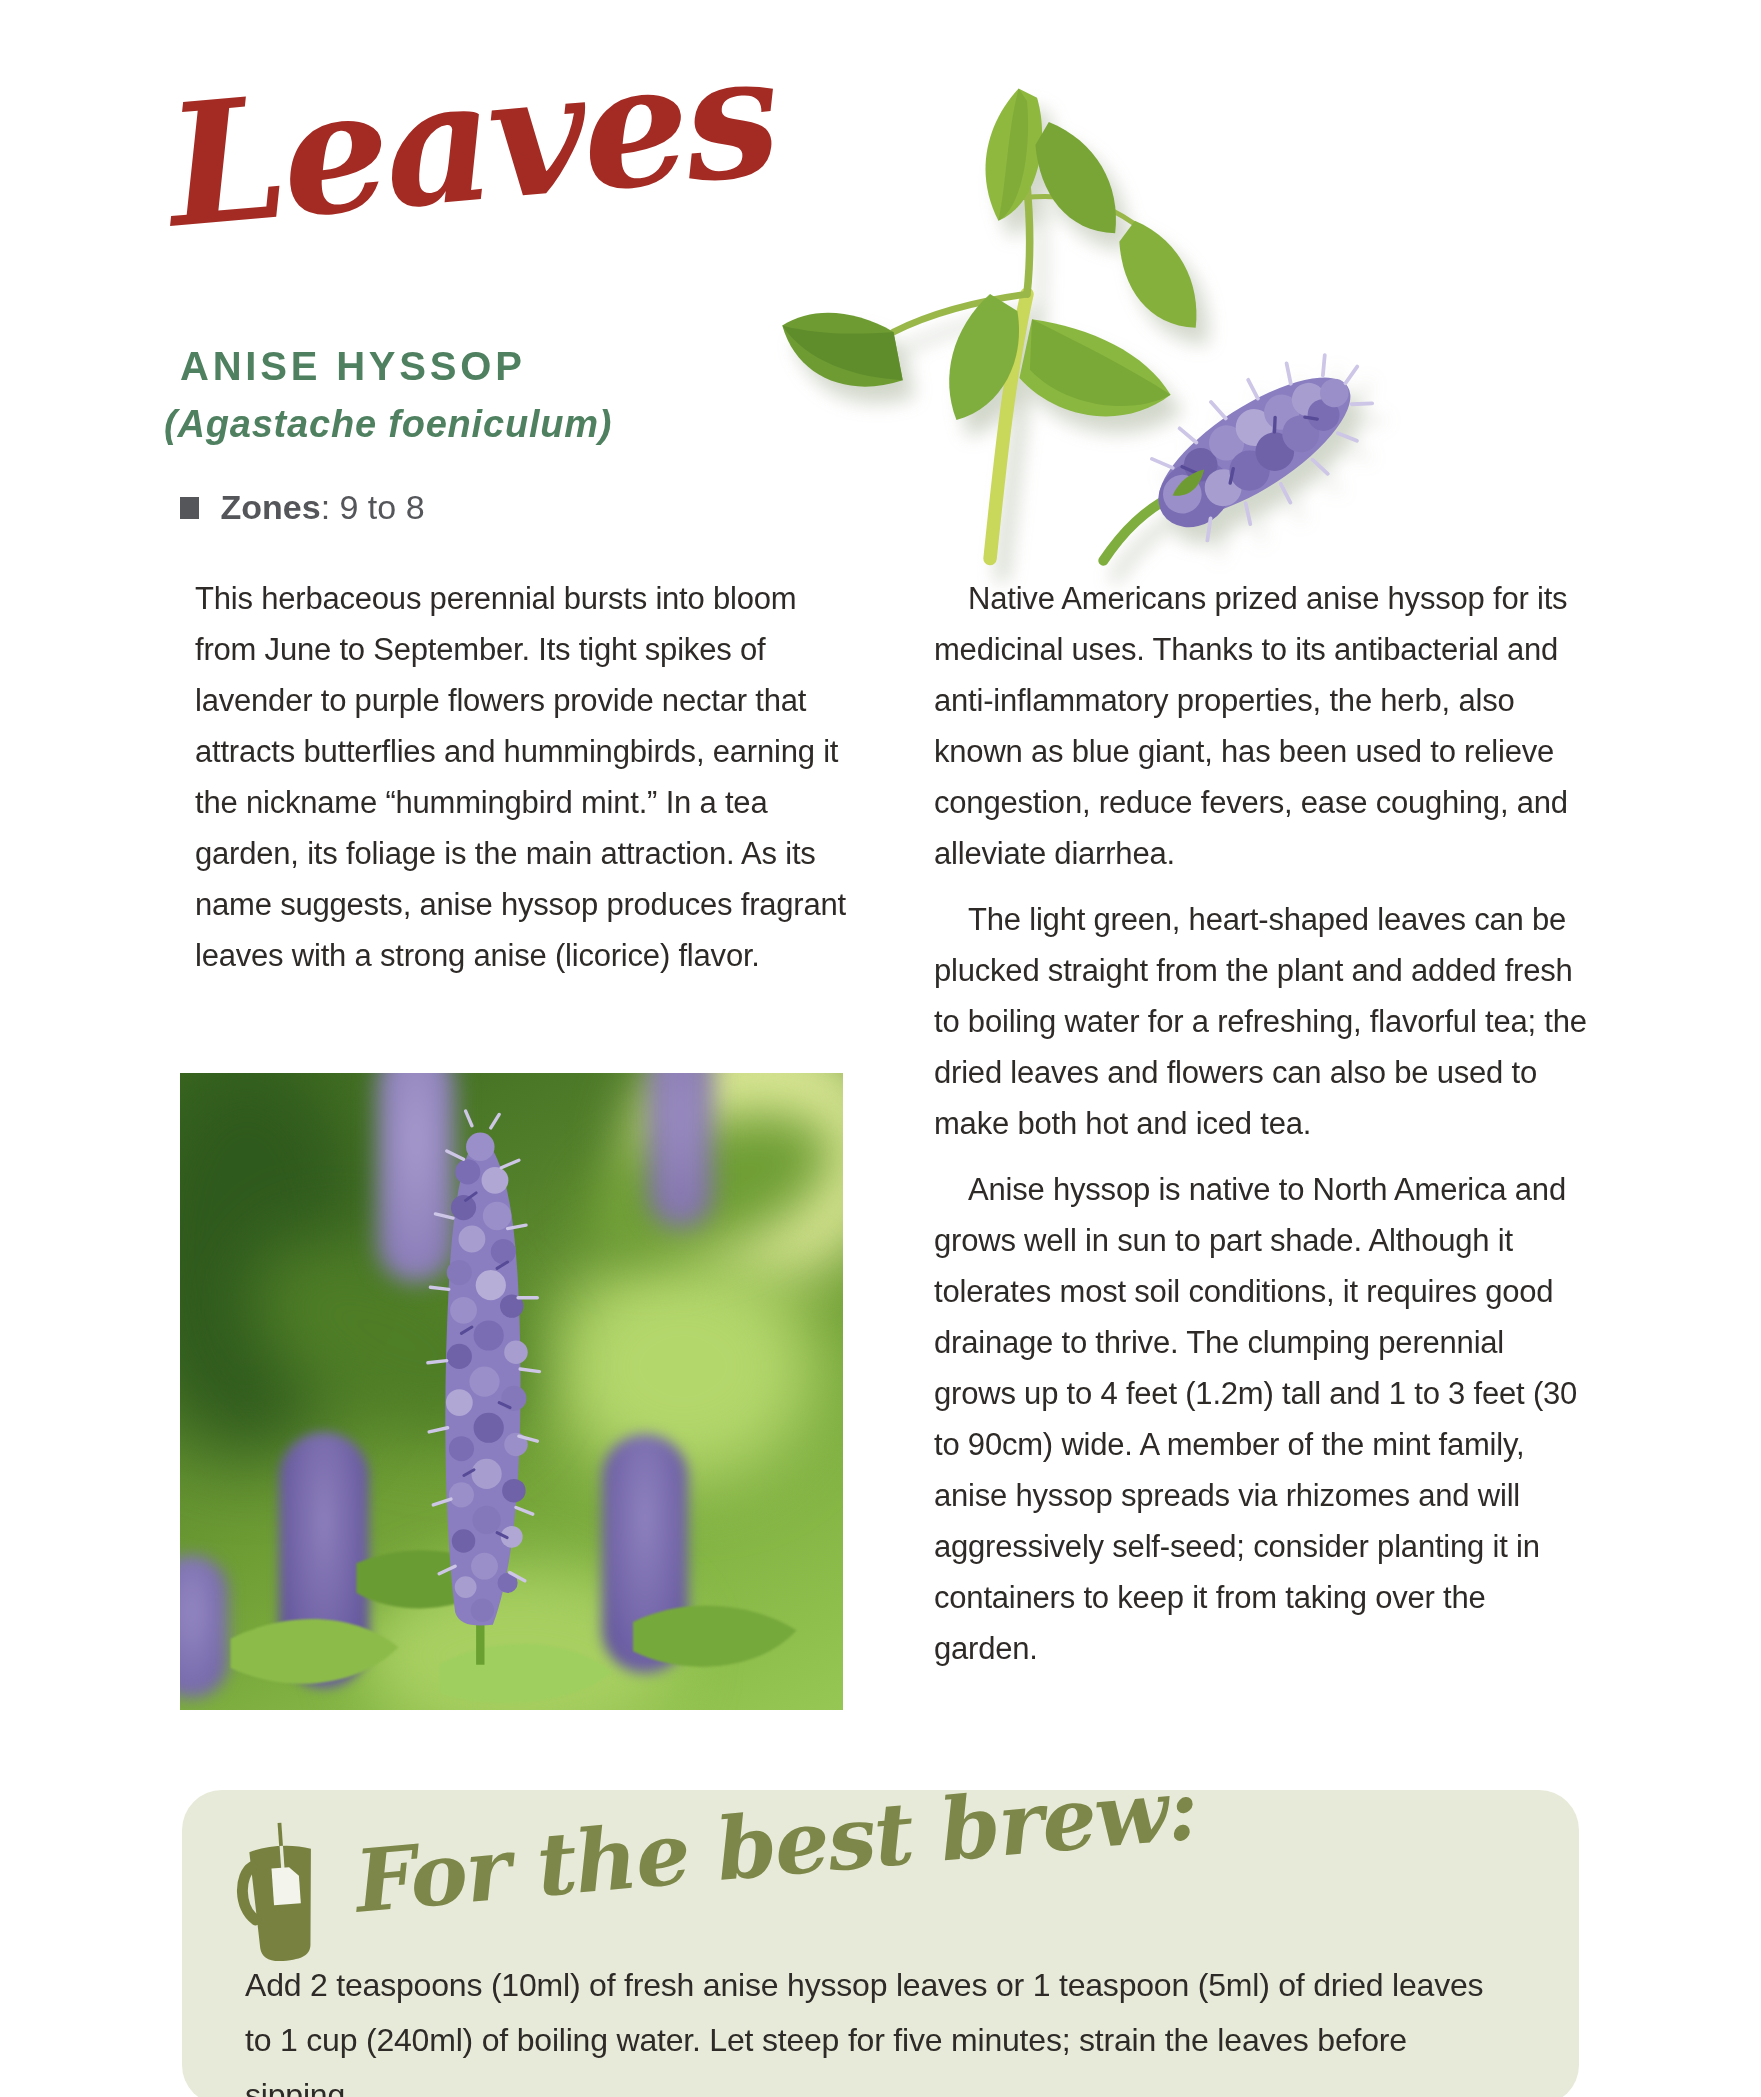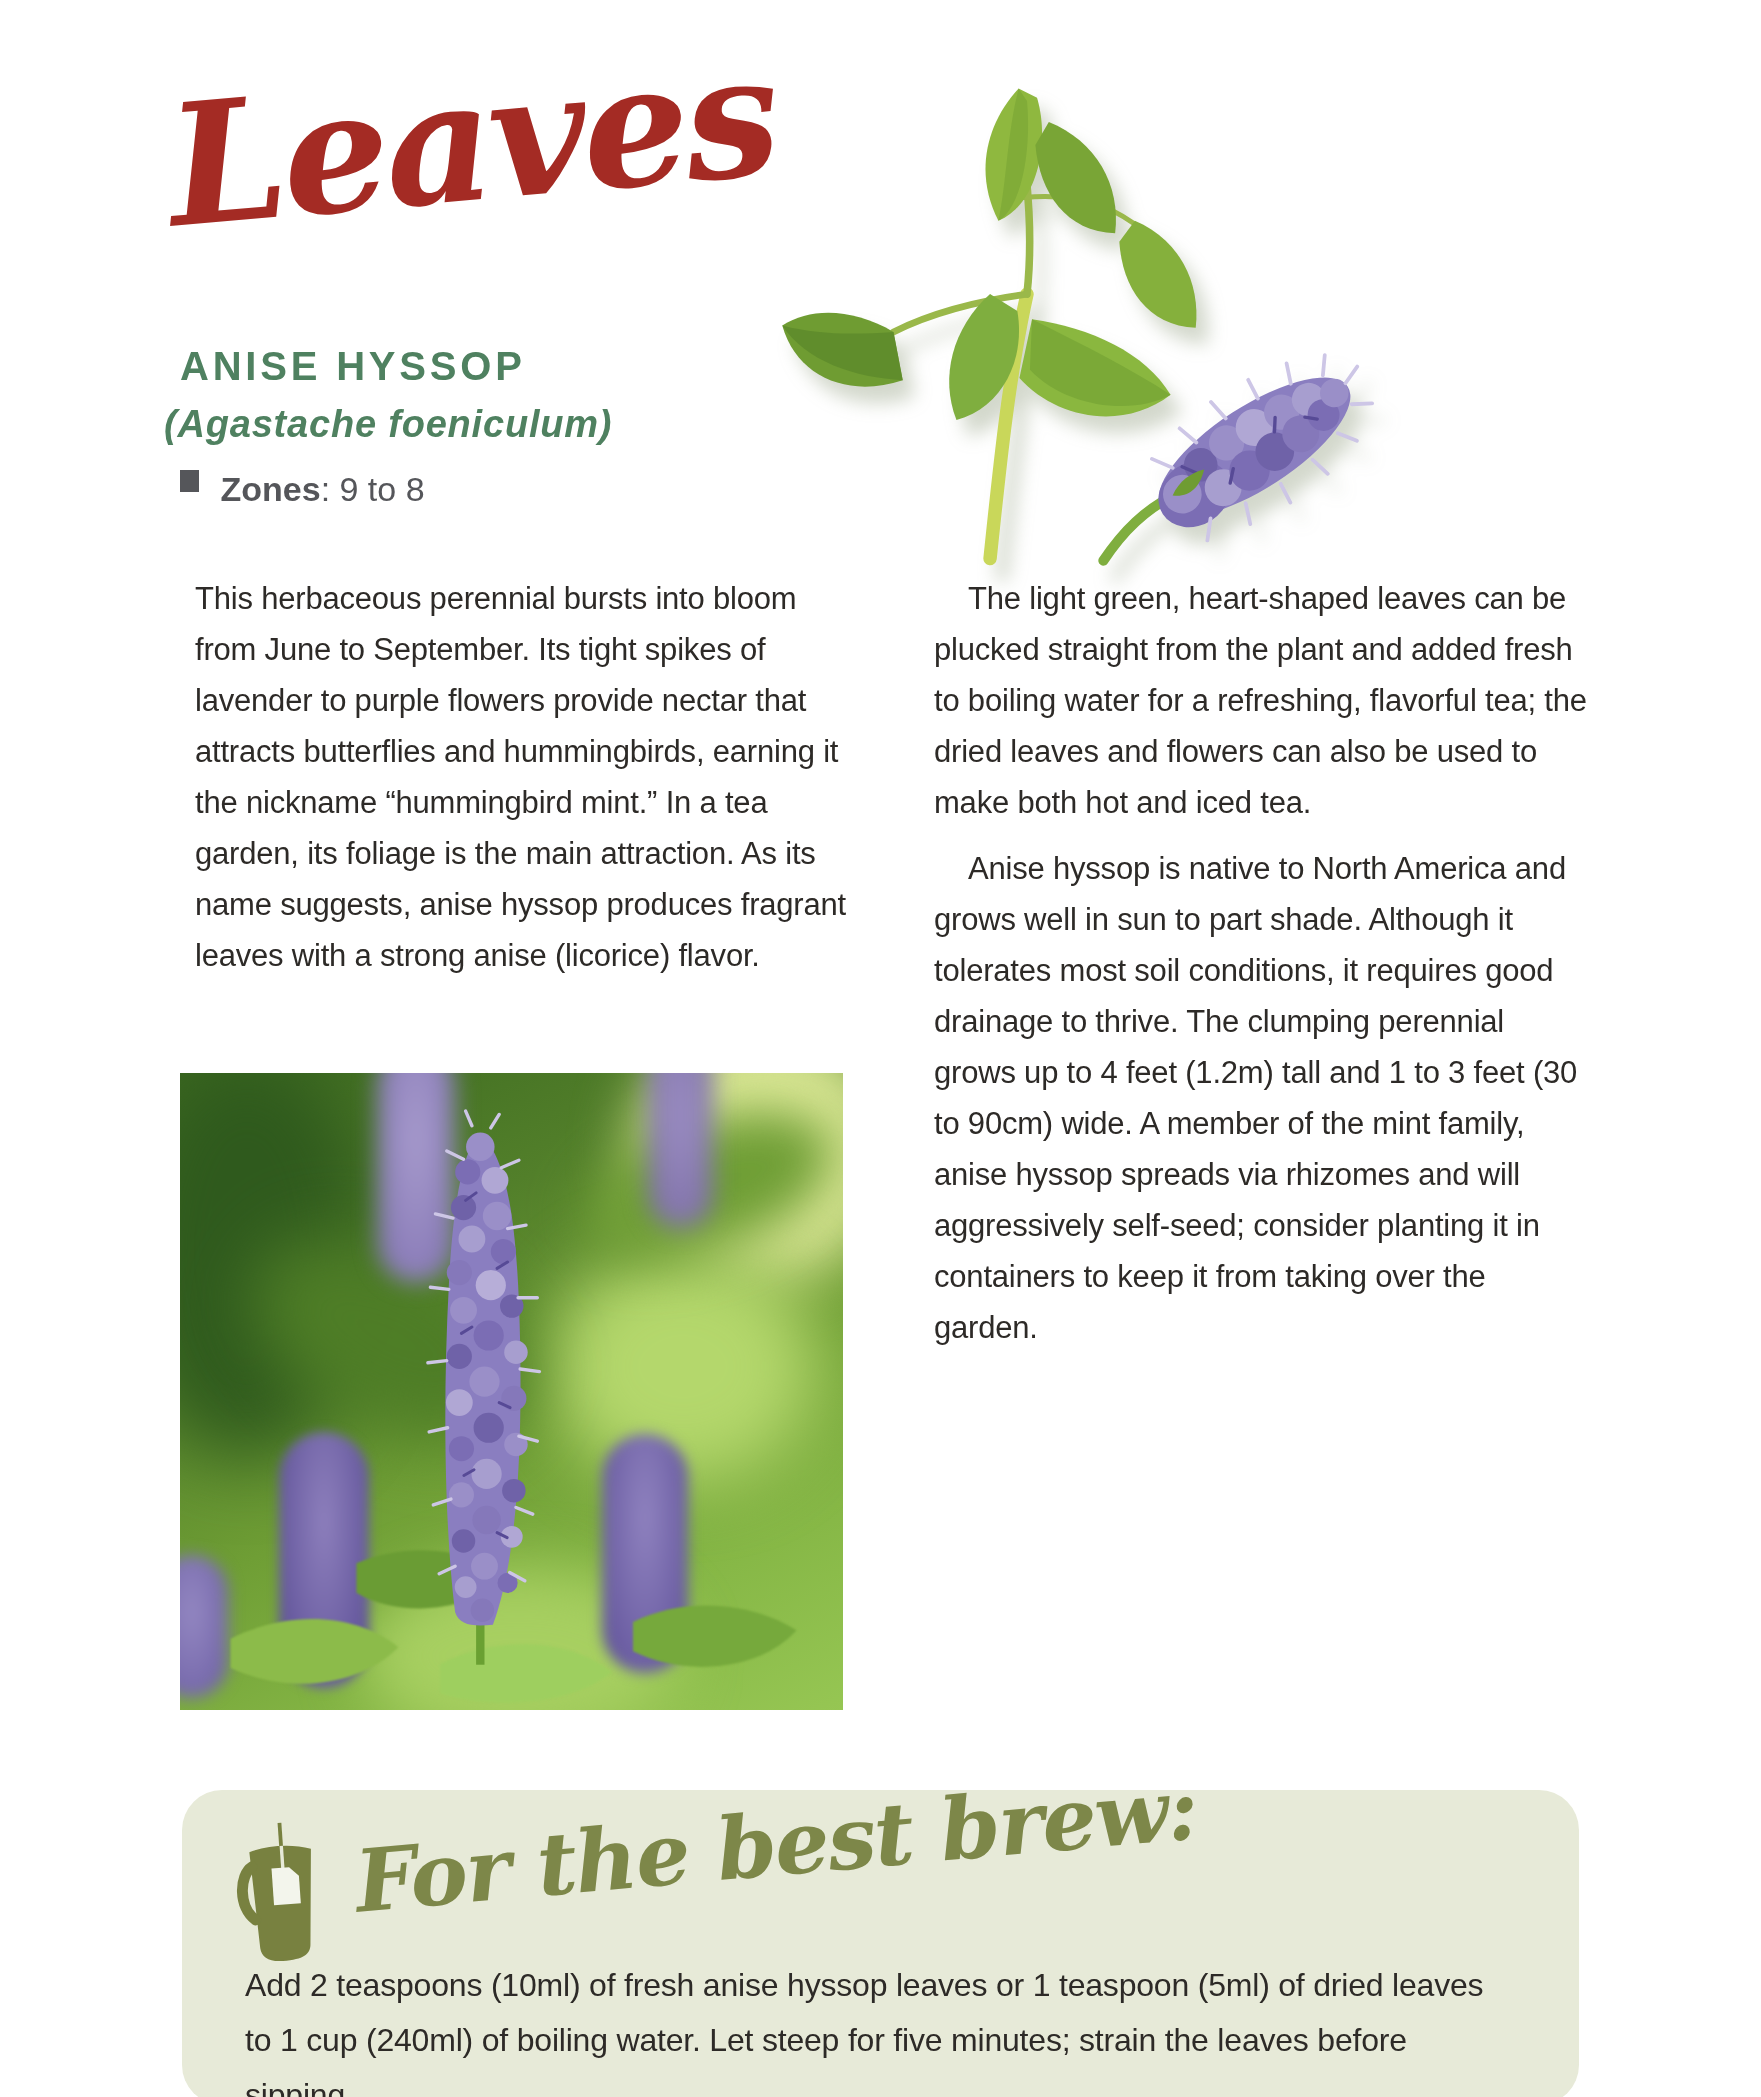--- a/index.html
+++ b/index.html
@@ -7,21 +7,21 @@
         font-family:"Liberation Sans",sans-serif;}
 
   
   .script-title{position:absolute;left:168px;top:63px;width:461px;
     font-family:"DejaVu Serif",serif;font-style:italic;font-weight:bold;
     font-size:168px;line-height:1;color:#a42b24;transform:rotate(-5deg);letter-spacing:-4.2px;}
   .plant-name{position:absolute;left:180px;top:344px;
     font-size:40px;font-weight:bold;letter-spacing:3.8px;color:#4f8160;}
   .latin-name{position:absolute;left:164px;top:403px;
     font-size:38px;font-style:italic;font-weight:600;letter-spacing:0.8px;color:#4f8160;}
-  .zones-row{position:absolute;left:180px;top:470px;display:flex;
+  .zones-row{position:absolute;left:180px;top:488px;display:flex;align-items:center;
     font-size:34px;color:#55565a;}
   .zones-square{width:18.5px;height:22px;background:#55565a;margin-right:22px;}
   .zones-label{font-weight:bold;}
 
   
   .col{position:absolute;top:558px;width:684px;font-size:31px;line-height:51px;
        color:#2d2a27;letter-spacing:-0.2px;}
   .col-left{left:180px;}
   .col-right{left:919px;}
   .col p{margin:15px;}
@@ -104,20 +104,21 @@
   <div class="zones-row">
     <span class="zones-square"></span>
     <span class="zones-label">Zones</span>
     <span>: 9 to 8</span>
   </div>
 
   <div class="col col-left">
     <p>This herbaceous perennial bursts into bloom from June to September. Its tight spikes of lavender to purple flowers provide nectar that attracts butterflies and hummingbirds, earning it the nickname “hummingbird mint.” In a tea garden, its foliage is the main attraction. As its name suggests, anise hyssop produces fragrant leaves with a strong anise (licorice) flavor.</p>
   </div>
   <div class="col col-right">
+    <p class="indent">Native Americans prized anise hyssop for its medicinal uses. Thanks to its antibacterial and anti-inflammatory properties, the herb, also known as blue giant, has been used to relieve congestion, reduce fevers, ease coughing, and alleviate diarrhea.</p>
     <p class="indent">The light green, heart-shaped leaves can be plucked straight from the plant and added fresh to boiling water for a refreshing, flavorful tea; the dried leaves and flowers can also be used to make both hot and iced tea.</p>
     <p class="indent">Anise hyssop is native to North America and grows well in sun to part shade. Although it tolerates most soil conditions, it requires good drainage to thrive. The clumping perennial grows up to 4 feet (1.2m) tall and 1 to 3 feet (30 to 90cm) wide. A member of the mint family, anise hyssop spreads via rhizomes and will aggressively self-seed; consider planting it in containers to keep it from taking over the garden.</p>
   </div>
 
   <div class="photo">
     <div class="blob" style="left:453px;top:-50px;width:260px;height:260px;background:#dce896;filter:blur(29px);"></div>
     <div class="blob" style="left:369px;top:176px;width:268px;height:235px;background:#b4d76c;filter:blur(34px);"></div>
     <div class="blob" style="left:-59px;top:-25px;width:252px;height:411px;background:#2f5a1d;filter:blur(38px);"></div>
     <div class="blob" style="left:180px;top:495px;width:319px;height:176px;background:#a7cf61;filter:blur(29px);"></div>
     <div class="blob" style="left:63px;top:176px;width:294px;height:176px;background:#4e7d26;filter:blur(34px);transform:rotate(25deg);"></div>

